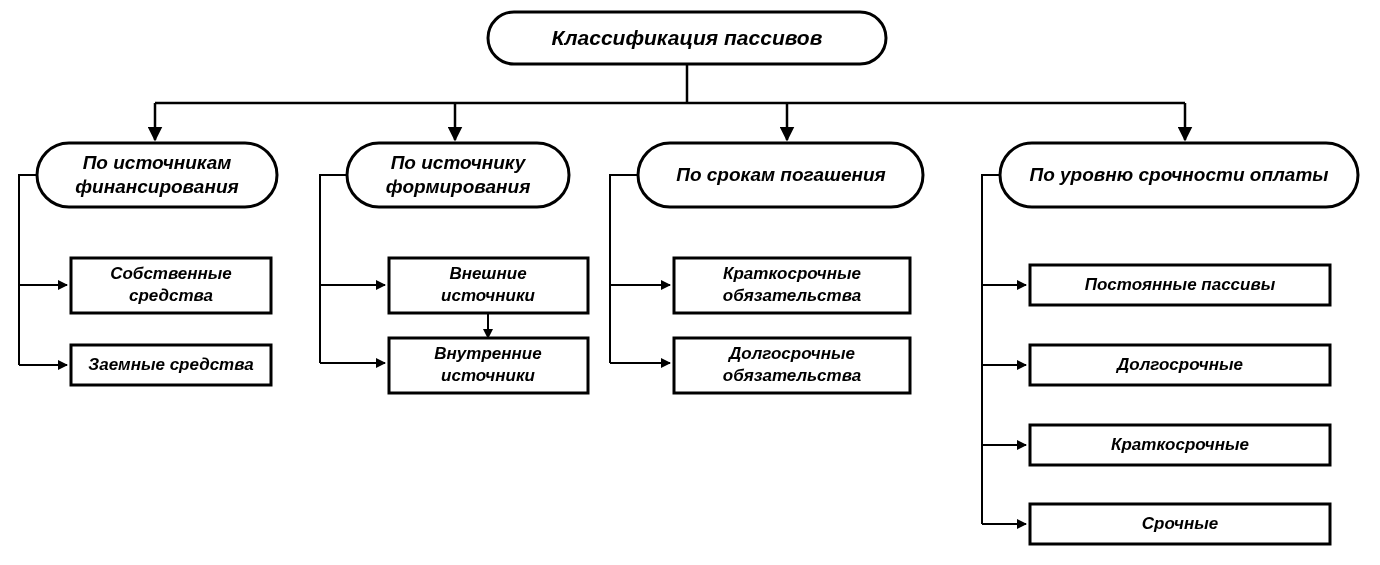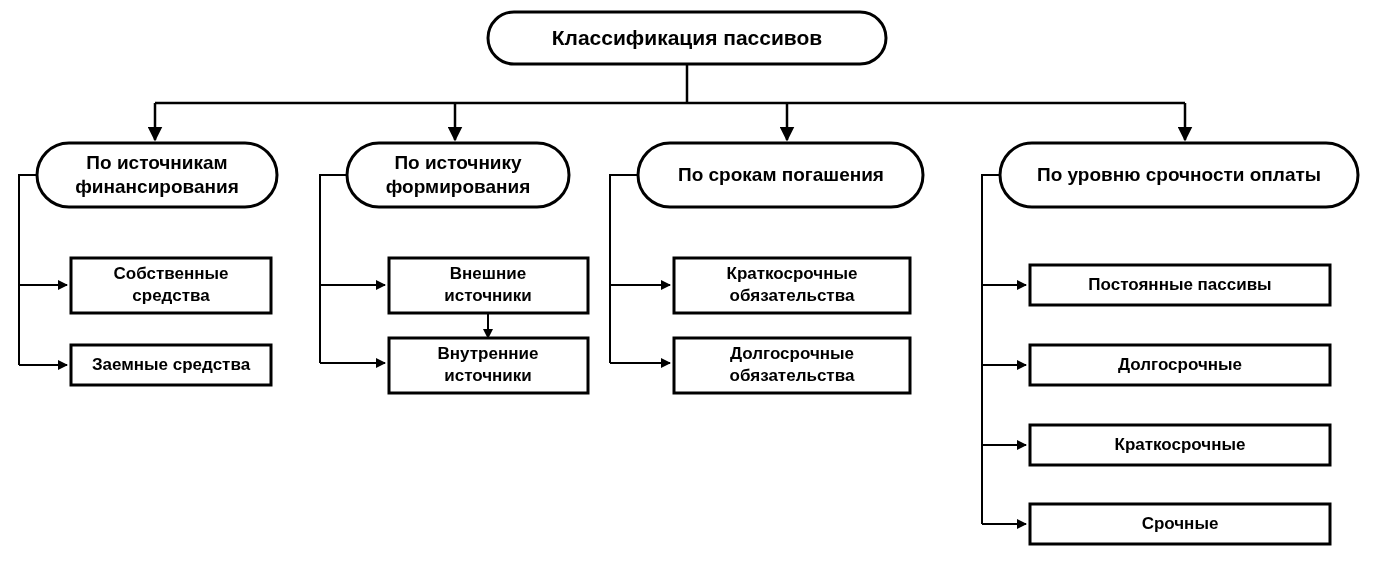--- a/index.html
+++ b/index.html
@@ -11,20 +11,21 @@
     width: 1380px;
     height: 565px;
     font-family: "Liberation Sans", sans-serif;
     overflow: hidden;
   }
   #diagram-root {
     position: relative;
     width: 1380px;
     height: 565px;
     background: #ffffff;
+    font-style: italic;
   }
   svg#flowchart {
     display: block;
     width: 1380px;
     height: 565px;
   }
   .node-shape {
     fill: #ffffff;
     stroke: #000000;
     stroke-width: 3;

